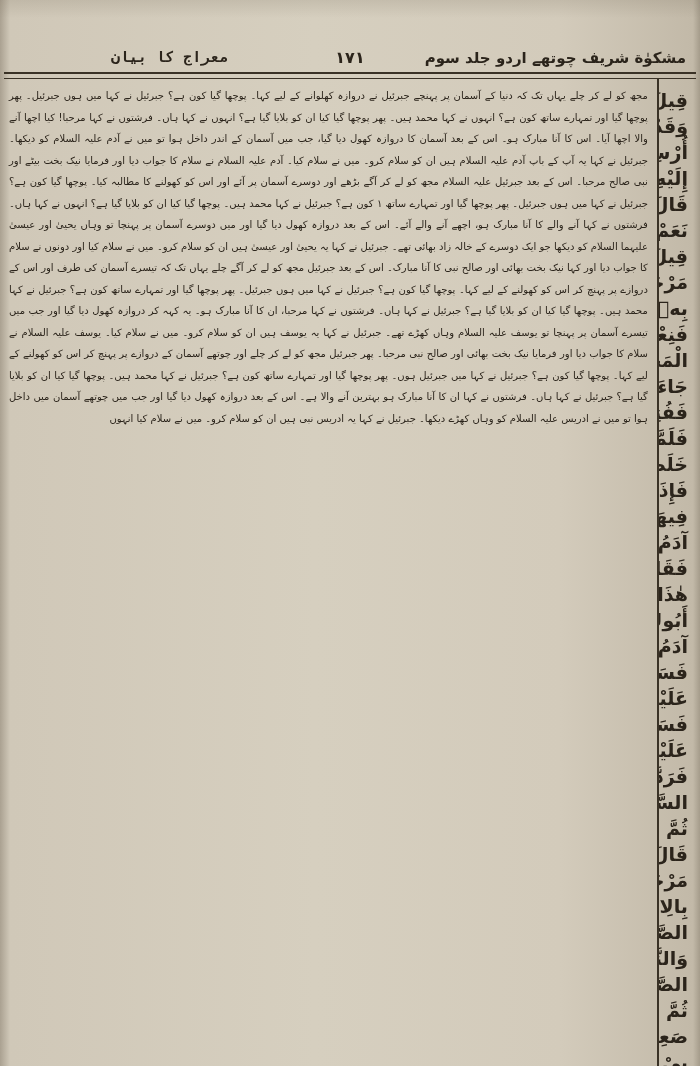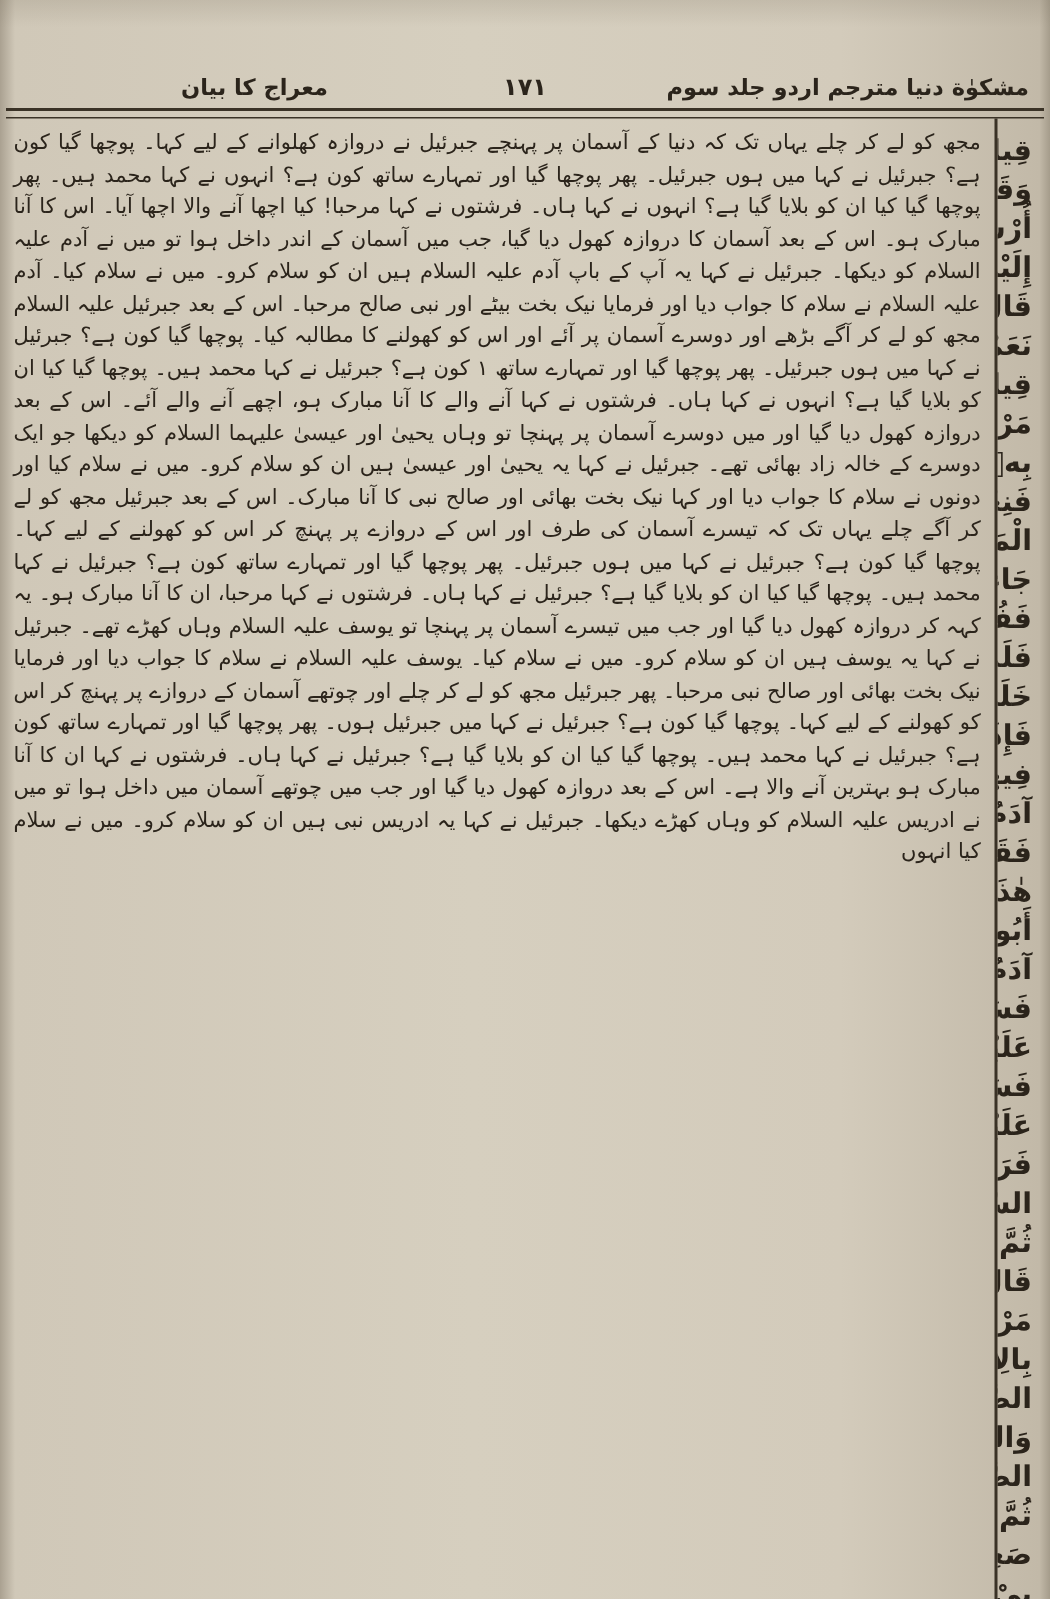--- a/index.html
+++ b/index.html
@@ -24,21 +24,21 @@
   .header {
     display: flex;
     direction: rtl;
     align-items: flex-end;
     padding: 12px 14px 5px 14px;
     font-size: 15px;
     font-weight: 700;
   }
   .h-right { flex: 1 1 0; text-align: start; letter-spacing: 0.5px; }
   .h-center { flex: 0 0 auto; padding: 0 10px; font-size: 16px; margin-top: 36px; }
-  .h-left { flex: 1 1 0; text-align: center; }
+  .h-left { flex: 1 1 0; text-align: center; font-family: Liberation Mono, monospace; }
   .rule-double {
     height: 4px;
     margin: 0 4px;
     border-top: 2px solid #3a3226;
     border-bottom: 1px solid #3a3226;
   }
   .columns {
     display: flex;
     direction: rtl;
     height: calc(1066px - 46px);
@@ -66,32 +66,32 @@
     direction: rtl;
     text-align: justify;
     text-justify: inter-word;
   }
   .col.arabic p {
     font-size: 19px;
     line-height: 26px;
     font-weight: 700;
   }
   .col.urdu p {
-    font-size: 14px;
+    font-size: 10px;
     line-height: 21.5px;
     font-weight: 400;
   }
 </style>
 </head>
 <body>
 
 <div class="page">
 
   <div class="header">
-    <span class="h-right">مشكوٰة دنیا مترجم اردو جلد سوم</span>
+    <span class="h-right">مشكوٰة شريف چوتھے اردو جلد سوم</span>
     <span class="h-center">۱۷۱</span>
     <span class="h-left">معراج کا بیان</span>
   </div>
 
   <div class="rule-double"></div>
 
   <div class="columns">
 
     <div class="col arabic">
       <p>قِيلَ وَقَدْ أُرْسِلَ إِلَيْهِ قَالَ نَعَمْ قِيلَ مَرْحَبًا بِهٖ فَنِعْمَ الْمَجِيءُ جَاءَ فَفُتِحَ فَلَمَّا خَلَصْتُ فَإِذَا فِيهَا آدَمُ فَقَالَ هٰذَا أَبُوكَ آدَمُ فَسَلِّمْ عَلَيْهِ فَسَلَّمْتُ عَلَيْهِ فَرَدَّ السَّلَامَ ثُمَّ قَالَ مَرْحَبًا بِالِابْنِ الصَّالِحِ وَالنَّبِيِّ الصَّالِحِ ثُمَّ صَعِدَ بِيْ حَتّٰى أَتَى السَّمَاءَ الثَّانِيَةَ فَاسْتَفْتَحَ قِيلَ مَنْ هٰذَا قَالَ جِبْرِيلُ قِيلَ وَمَنْ مَعَكَ قَالَ مُحَمَّدٌ قِيلَ وَقَدْ أُرْسِلَ إِلَيْهِ قَالَ نَعَمْ قِيلَ مَرْحَبًا بِهٖ فَنِعْمَ الْمَجِيءُ جَاءَ فَفُتِحَ فَلَمَّا خَلَصْتُ إِذَا يَحْيٰى وَعِيسٰى وَهُمَا ابْنَا الْخَالَةِ قَالَ هٰذَا يَحْيٰى وَهٰذَا عِيسٰى فَسَلِّمْ عَلَيْهِمَا فَسَلَّمْتُ فَرَدَّا ثُمَّ قَالَا مَرْحَبًا بِالْأَخِ الصَّالِحِ وَالنَّبِيِّ الصَّالِحِ ثُمَّ صَعِدَ بِيْ إِلَى السَّمَاءِ الثَّالِثَةِ فَاسْتَفْتَحَ قِيلَ مَنْ هٰذَا قَالَ جِبْرِيلُ قِيلَ وَمَنْ مَعَكَ قَالَ مُحَمَّدٌ قِيلَ وَقَدْ أُرْسِلَ إِلَيْهِ قَالَ نَعَمْ قِيلَ مَرْحَبًا بِهٖ فَنِعْمَ الْمَجِيءُ جَاءَ فَفُتِحَ فَلَمَّا خَلَصْتُ إِذَا يُوسُفُ قَالَ هٰذَا يُوسُفُ فَسَلِّمْ عَلَيْهِ فَسَلَّمْتُ عَلَيْهِ فَرَدَّ ثُمَّ قَالَ مَرْحَبًا بِالْأَخِ الصَّالِحِ وَالنَّبِيِّ الصَّالِحِ ثُمَّ صَعِدَ بِيْ حَتّٰى أَتَى السَّمَاءَ الرَّابِعَةَ فَاسْتَفْتَحَ قِيلَ مَنْ هٰذَا قَالَ جِبْرِيلُ قِيلَ وَمَنْ مَعَكَ قَالَ مُحَمَّدٌ قِيلَ وَقَدْ أُرْسِلَ إِلَيْهِ قَالَ نَعَمْ قِيلَ مَرْحَبًا بِهٖ فَنِعْمَ الْمَجِيءُ جَاءَ فَفُتِحَ فَلَمَّا خَلَصْتُ فَإِذَا إِدْرِيسُ فَقَالَ هٰذَا إِدْرِيسُ فَسَلِّمْ عَلَيْهِ فَسَلَّمْتُ عَلَيْهِ فَرَدَّ ثُمَّ قَالَ مَرْحَبًا بِالْأَخِ الصَّالِحِ وَالنَّبِيِّ الصَّالِحِ ثُمَّ صَعِدَ بِيْ حَتّٰى أَتَى السَّمَاءَ الْخَامِسَةَ فَاسْتَفْتَحَ قِيلَ مَنْ هٰذَا قَالَ جِبْرِيلُ قِيلَ وَمَنْ مَعَكَ قَالَ مُحَمَّدٌ قِيلَ وَقَدْ أُرْسِلَ إِلَيْهِ قَالَ نَعَمْ قِيلَ مَرْحَبًا بِهٖ فَنِعْمَ الْمَجِيءُ جَاءَ فَفُتِحَ فَلَمَّا خَلَصْتُ فَإِذَا هَارُونُ قَالَ هٰذَا هَارُونُ فَسَلِّمْ عَلَيْهِ</p>

